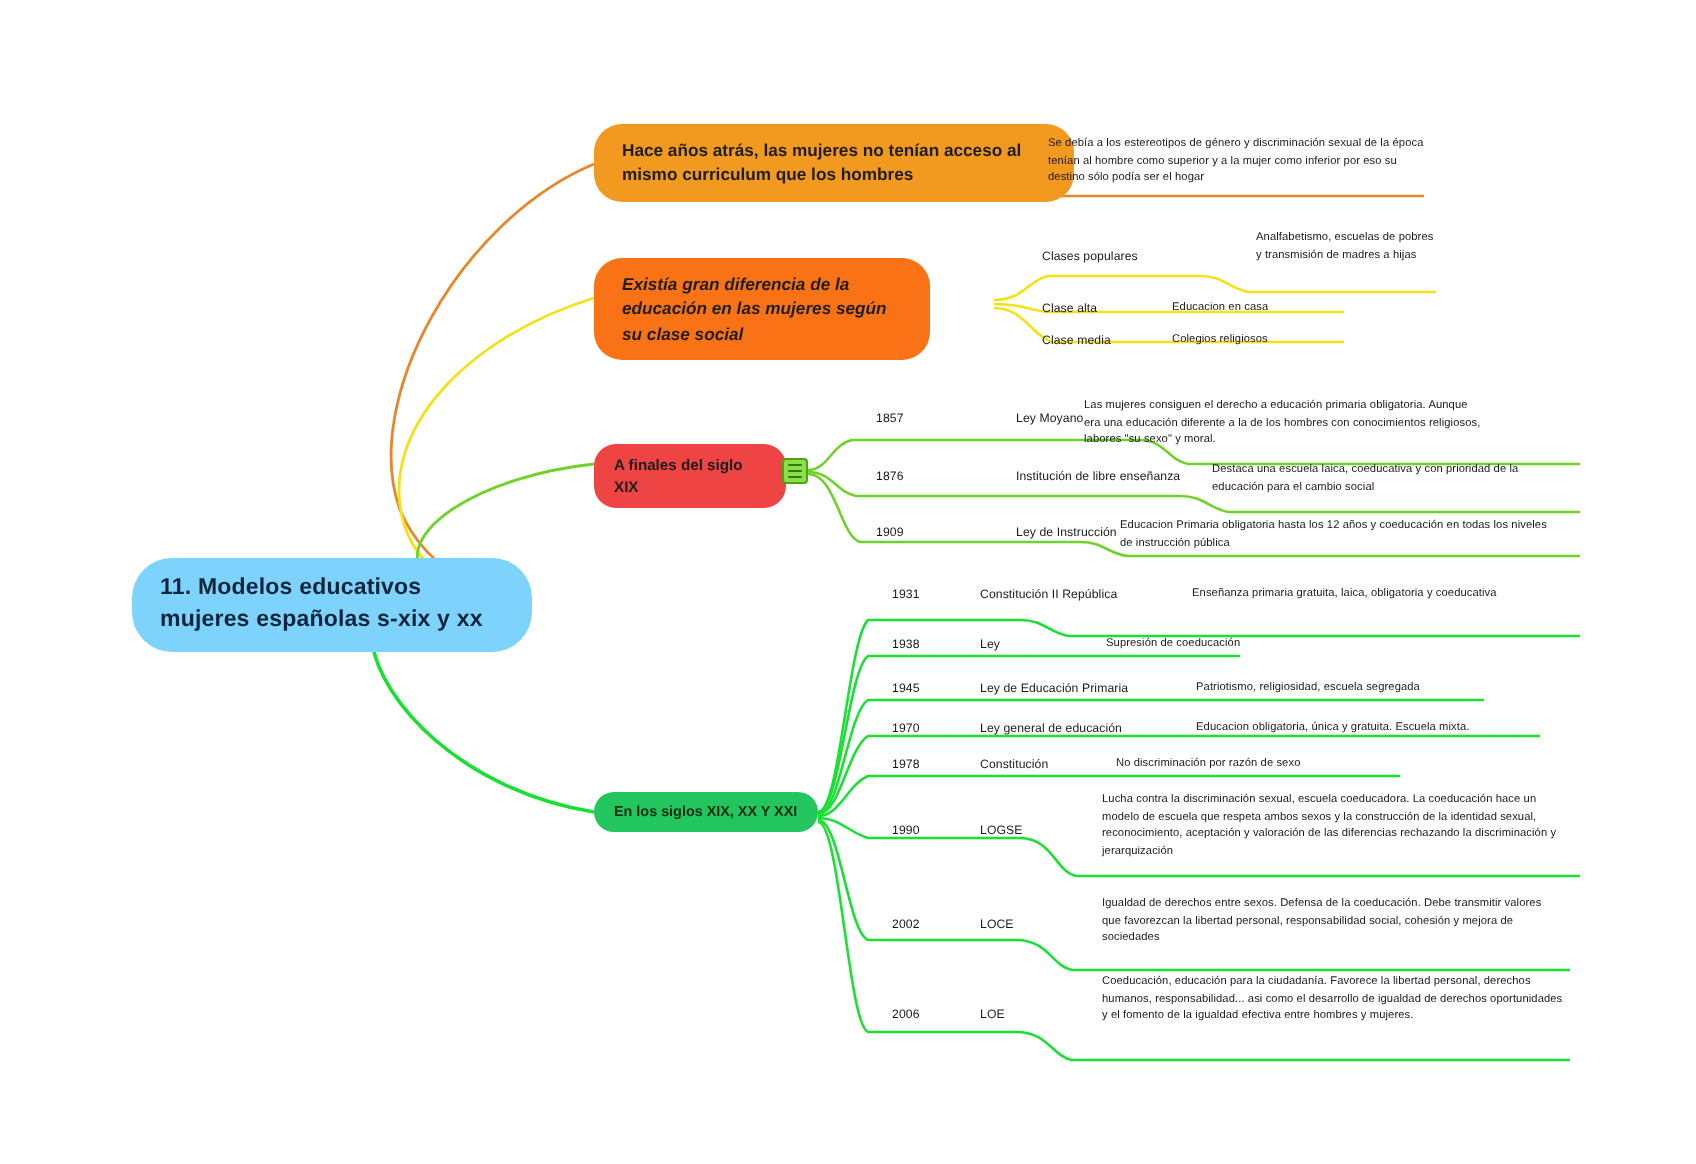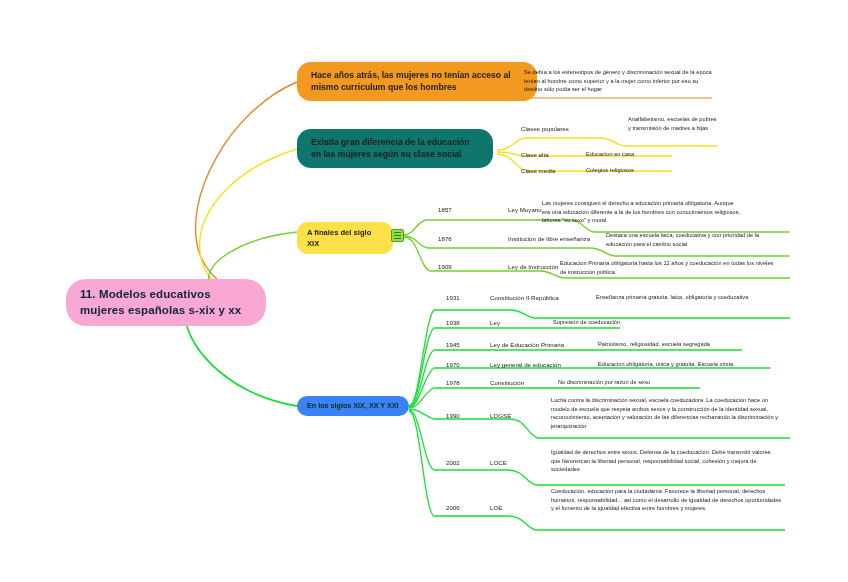--- a/index.html
+++ b/index.html
@@ -9,36 +9,36 @@
     color:#222;
   }
   #canvas{position:absolute;inset:0;width:848px;height:582px;}
   svg.links{position:absolute;left:0;top:0;width:848px;height:582px;pointer-events:none;}
 
   .node{position:absolute;box-sizing:border-box;}
 
   
   .root{
     left:66px;top:279px;width:200px;min-height:40px;
-    background:#f9a8d4;border-radius:20px;
+    background:#7dd3fc;border-radius:20px;
     padding:8px 14px;display:flex;align-items:center;
     color:#10253a;font-weight:bold;font-size:11.5px;line-height:1.35;
     letter-spacing:.1px;
   }
 
   
   .pill{
     border-radius:14px;padding:7px 14px;display:flex;align-items:center;
     font-weight:bold;font-size:8.6px;line-height:1.45;color:#1e1e1e;
     box-sizing:border-box;
   }
   .pill.orange{left:297px;top:62px;width:240px;background:#f2991f;}
-  .pill.yellow{left:297px;top:129px;width:196px;background:#0f766e;}
-  .pill.green1{left:297px;top:222px;width:96px;background:#fde047;border-radius:11px;padding:5px 10px;font-size:7.6px;}
-  .pill.green2{left:297px;top:396px;width:112px;background:#3b82f6;border-radius:11px;padding:5px 10px;font-size:7.2px;color:#0b2f12;}
+  .pill.yellow{left:297px;top:129px;width:168px;background:#f97316;font-style:italic;}
+  .pill.green1{left:297px;top:222px;width:96px;background:#ef4444;border-radius:11px;padding:5px 10px;font-size:7.6px;}
+  .pill.green2{left:297px;top:396px;width:112px;background:#22c55e;border-radius:11px;padding:5px 10px;font-size:7.2px;color:#0b2f12;}
 
   
   .list-icon{
     position:absolute;left:391px;top:229px;width:13px;height:13px;
     background:#8ede4a;border:1px solid #4ea310;border-radius:2px;
     display:flex;flex-direction:column;justify-content:center;gap:1.5px;padding:2px;
     box-sizing:border-box;
   }
   .list-icon i{display:block;height:1.5px;background:#2f7a07;border-radius:1px;}
 

